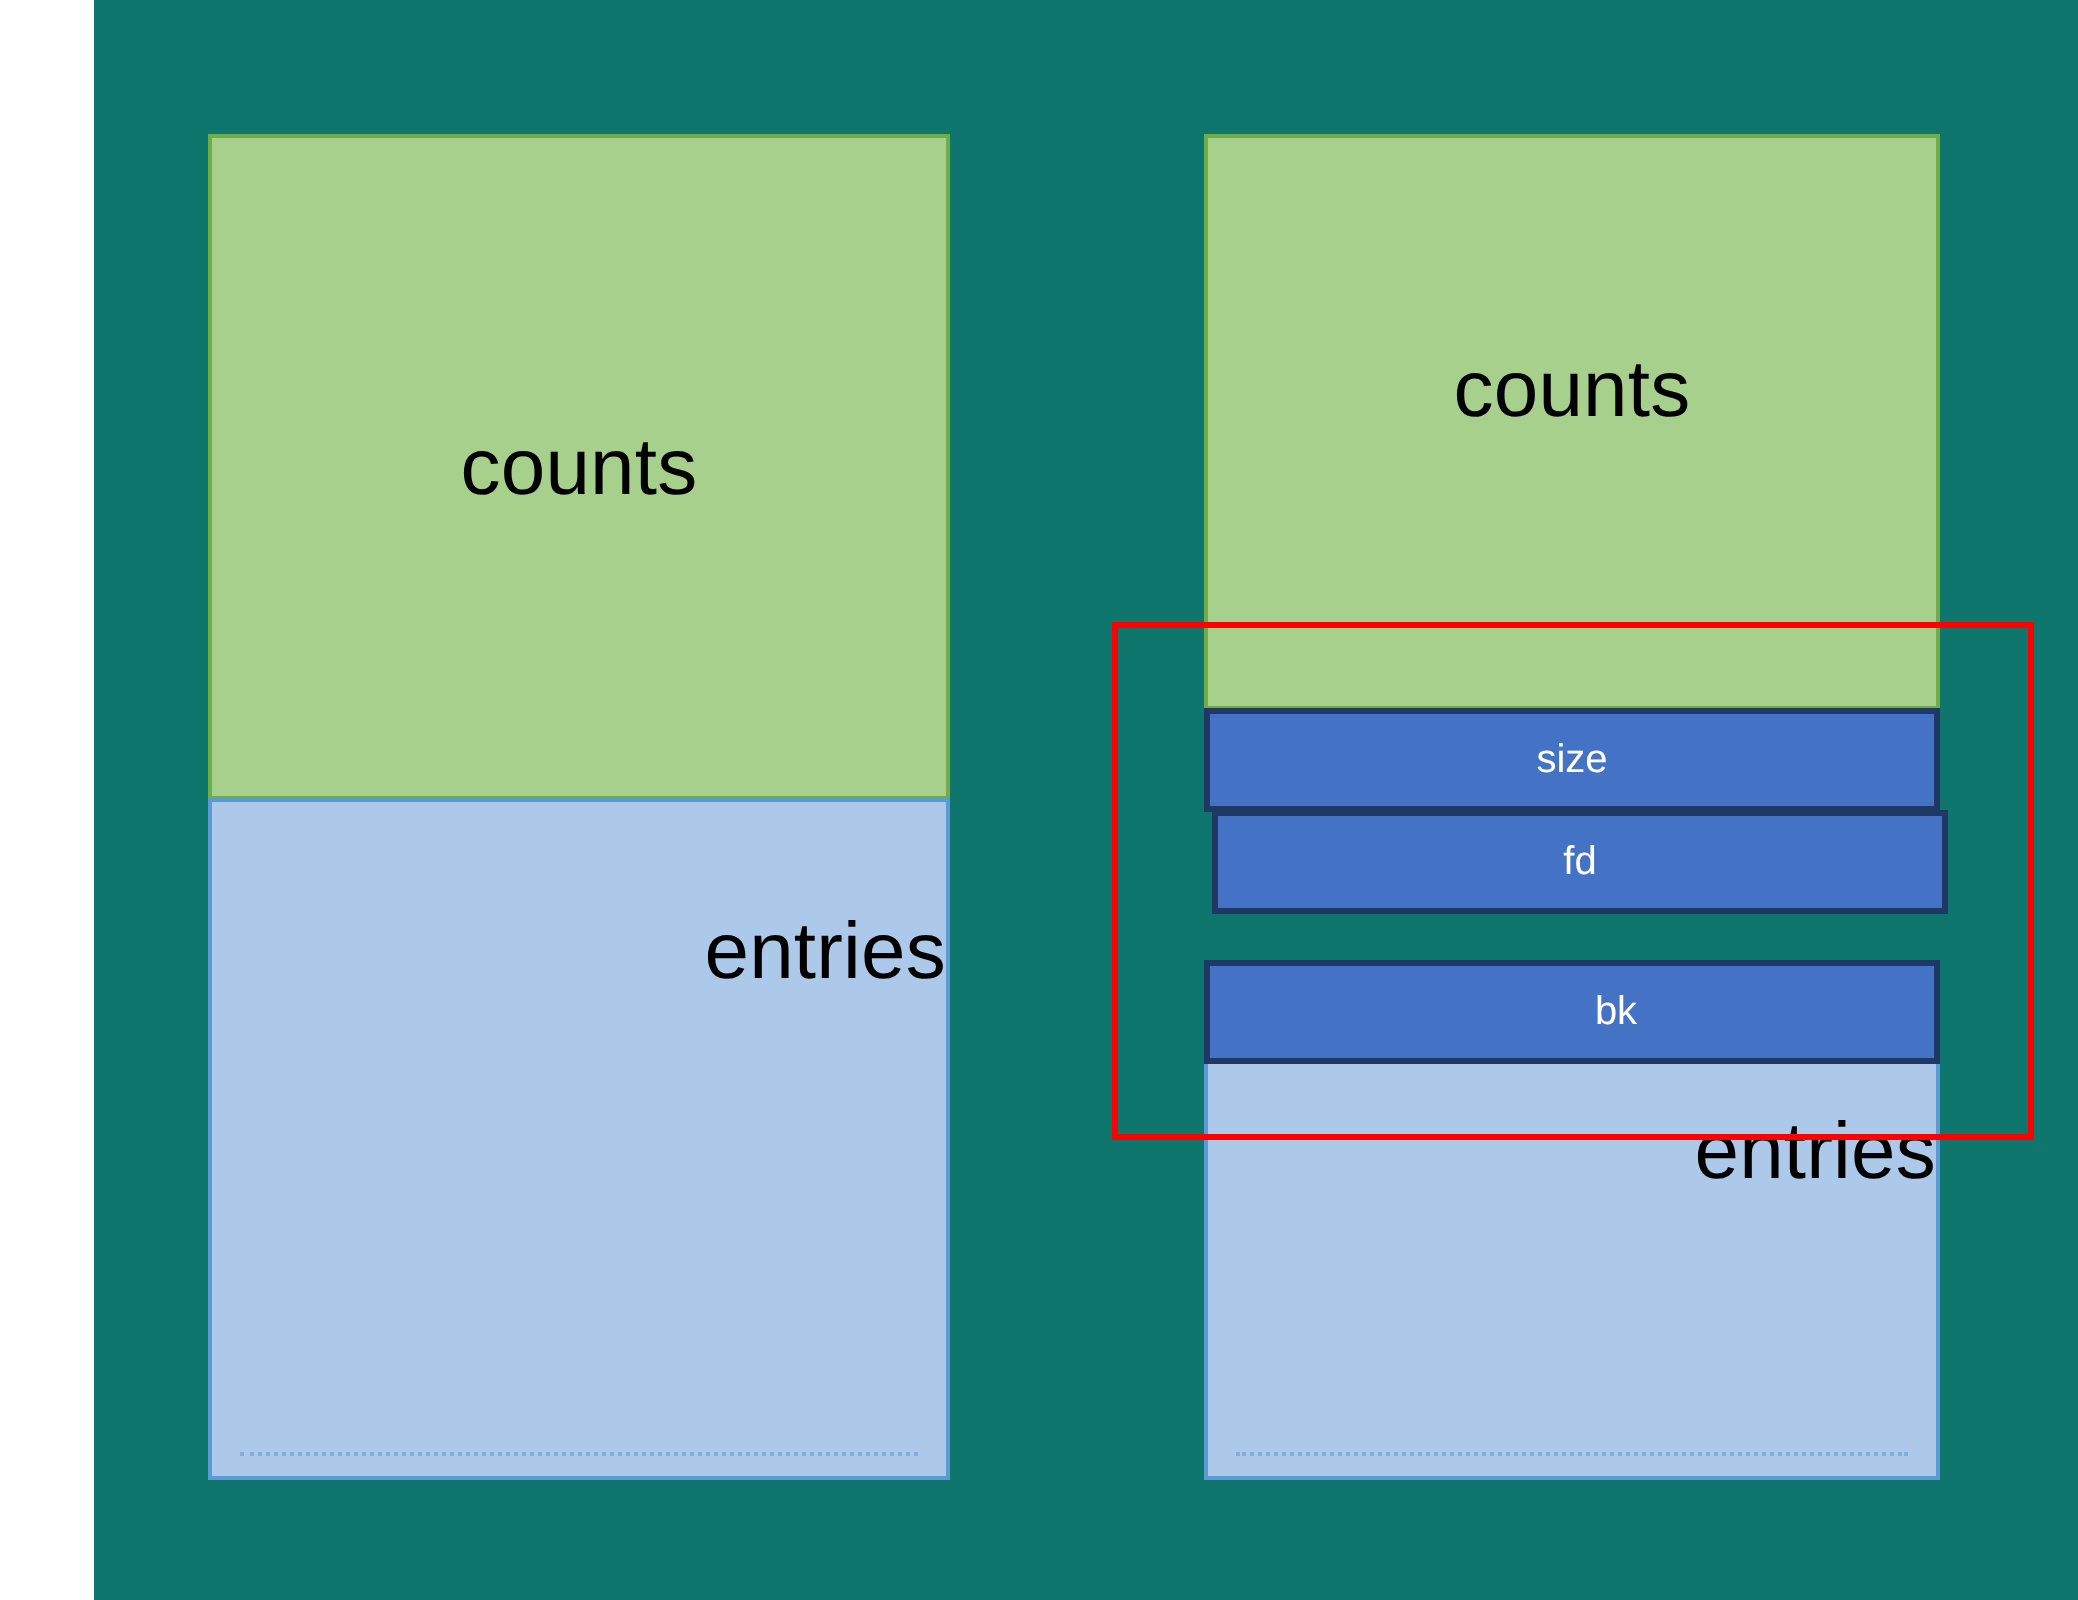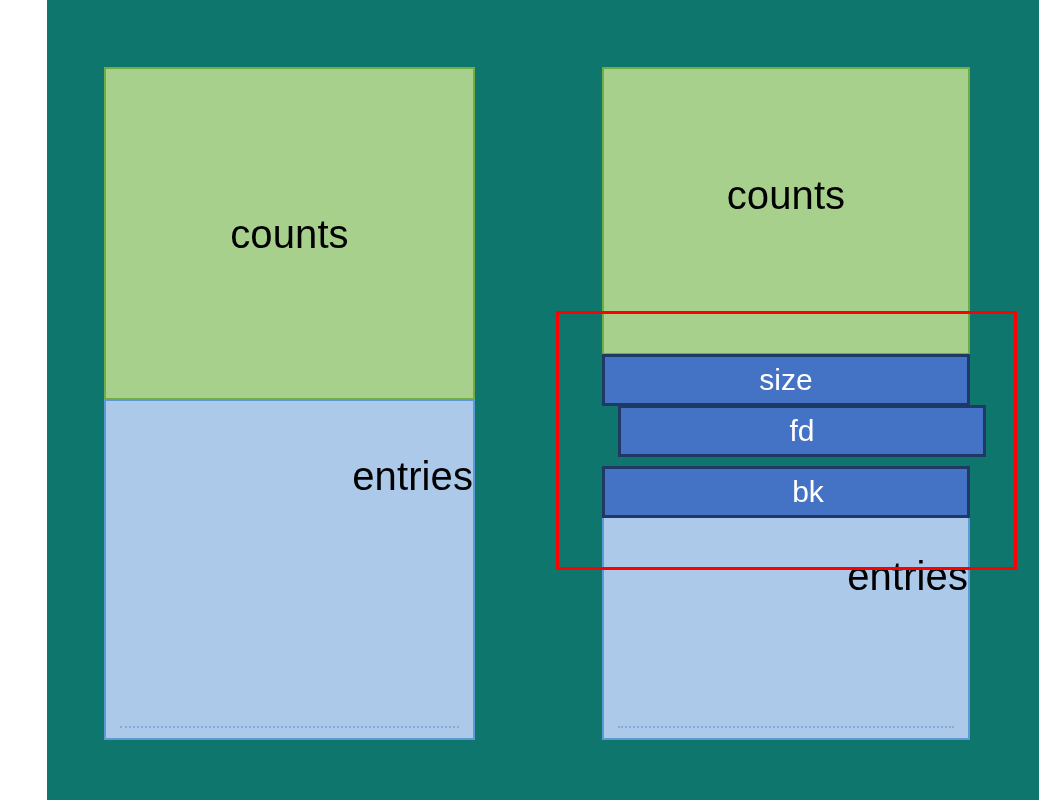--- a/index.html
+++ b/index.html
@@ -62,21 +62,21 @@
     border-top: 2px dotted #7ba7d7;
     opacity: 0.85;
   }
 
   
   .seg-field {
     background: #4472c4;
     border: 3px solid #1f3864;
   }
   .field-label {
-    font-size: 30px;
+    font-size: 20px;
     line-height: 1;
     color: #ffffff;
     white-space: nowrap;
   }
 
   
   .highlight-rect {
     position: absolute;
     box-sizing: border-box;
     border: 3px solid #ff0000;
@@ -110,25 +110,25 @@
 
     <div class="block seg-entries" style="left:555px; top:505px; width:368px; height:235px;">
       <span class="block-label" style="position:relative; top:-47px;">entries</span>
       <span class="dotted-rule"></span>
     </div>
 
     <div class="block seg-field" style="left:555px; top:354px; width:368px; height:52px;">
       <span class="field-label">size</span>
     </div>
 
-    <div class="block seg-field" style="left:571px; top:405px; width:368px; height:52px;">
+    <div class="block seg-field" style="left:559px; top:405px; width:368px; height:52px;">
       <span class="field-label">fd</span>
     </div>
 
-    <div class="block seg-field" style="left:555px; top:466px; width:368px; height:52px;padding-left:44px;">
+    <div class="block seg-field" style="left:555px; top:480px; width:368px; height:52px;padding-left:44px;">
       <span class="field-label">bk</span>
     </div>
 
   </div>
 
   <div class="highlight-rect" style="left:509px; top:311px; width:461px; height:259px;"></div>
 
 </div>
 
 </body></html>

